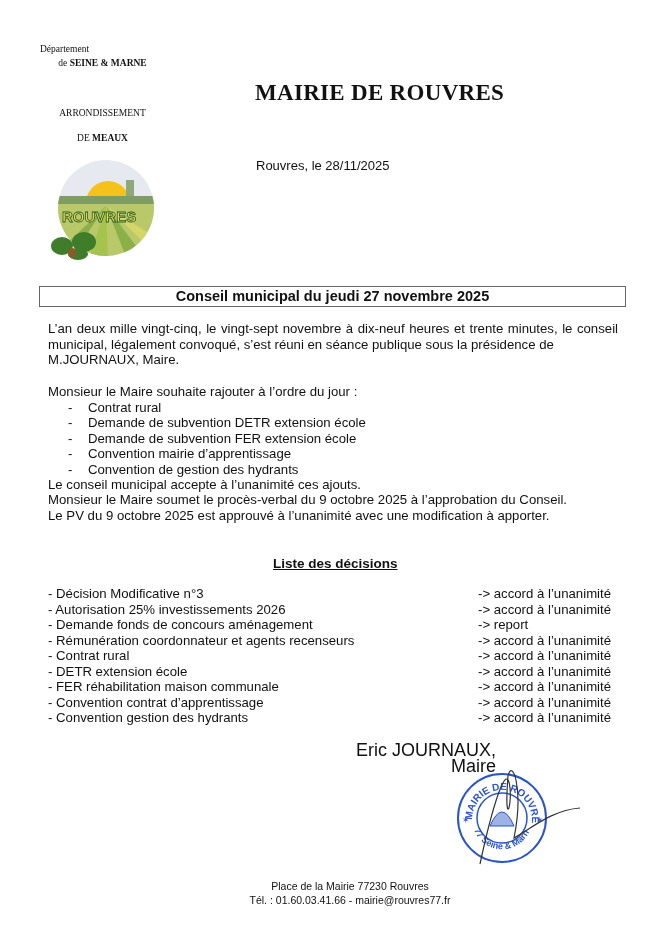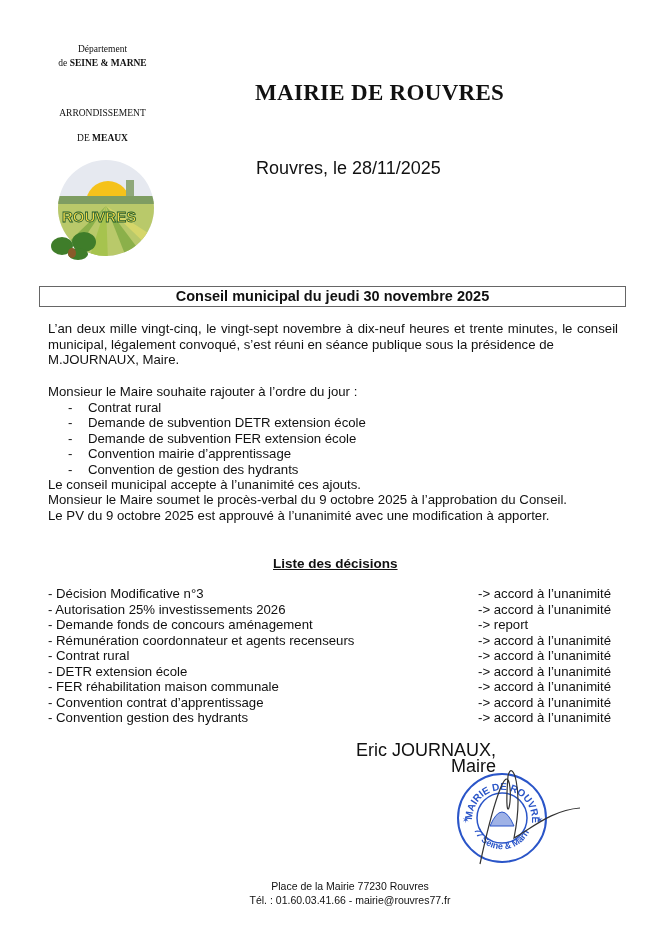--- a/index.html
+++ b/index.html
@@ -1,26 +1,26 @@
 <!DOCTYPE html>
 <html><head>
 <meta charset="utf-8">
 <style>
   html, body { margin:0; padding:0; background:#fff; }
   body { width:668px; height:945px; position:relative; overflow:hidden; color:#111;
          font-family:"Liberation Sans", sans-serif; }
   .abs { position:absolute; }
   .serif { font-family:"Liberation Serif", serif; }
-  .dept1 { left:40px; top:44px; width:125px; text-align:center; font-size:9.5px; }
+  .dept1 { left:40px; top:44px; width:125px; font-size:9.5px; }
   .dept2 { left:40px; top:58px; width:125px; text-align:center; font-size:9.5px; }
   .arr1 { left:40px; top:108px; width:125px; text-align:center; font-size:9.5px; }
   .arr2 { left:40px; top:133px; width:125px; text-align:center; font-size:9.5px; }
   .logo { left:48px; top:158px; width:108px; height:104px; }
   .title { left:255px; top:80px; font-size:23px; font-weight:bold; letter-spacing:0.3px; }
-  .date { left:256px; top:158px; font-size:18px; }
+  .date { left:256px; top:158px; font-size:13px; }
   .box { left:39px; top:286px; width:585px; height:19px; border:1px solid #666;
          text-align:center; font-weight:bold; font-size:14.5px; line-height:19px; }
   .para { left:48px; width:570px; font-size:13.2px; line-height:15.5px; text-align:justify; }
   .p1 { top:321px; }
   .p1 span.last { display:block; text-align:left; }
   .p2 { top:384px; }
   .list { list-style:none; margin:0; padding:0; }
   .list li { position:relative; padding-left:40px; }
   .list li .dash { position:absolute; left:20px; }
   .p3 { top:492px; }
@@ -71,21 +71,21 @@
       <ellipse cx="36" cy="84" rx="12" ry="10"></ellipse>
       <ellipse cx="30" cy="96" rx="10" ry="6"></ellipse>
     </g>
     <ellipse cx="24" cy="95" rx="4" ry="5" fill="#8a5a2a"></ellipse>
   </svg>
 </div>
 
 <div class="abs serif title">MAIRIE DE ROUVRES</div>
 <div class="abs date">Rouvres, le 28/11/2025</div>
 
-<div class="abs box">Conseil municipal du jeudi 30 novembre 2025</div>
+<div class="abs box">Conseil municipal du jeudi 27 novembre 2025</div>
 
 <div class="abs para p1">
   <span>L’an deux mille vingt-cinq, le vingt-sept novembre à dix-neuf heures et trente minutes, le conseil municipal, légalement convoqué, s’est réuni en séance publique sous la présidence de</span>
   <span class="last">M.JOURNAUX, Maire.</span>
 </div>
 
 <div class="abs para p2">
   <div>Monsieur le Maire souhaite rajouter à l’ordre du jour :</div>
   <ul class="list">
     <li><span class="dash">-</span><span>Contrat rural</span></li>

